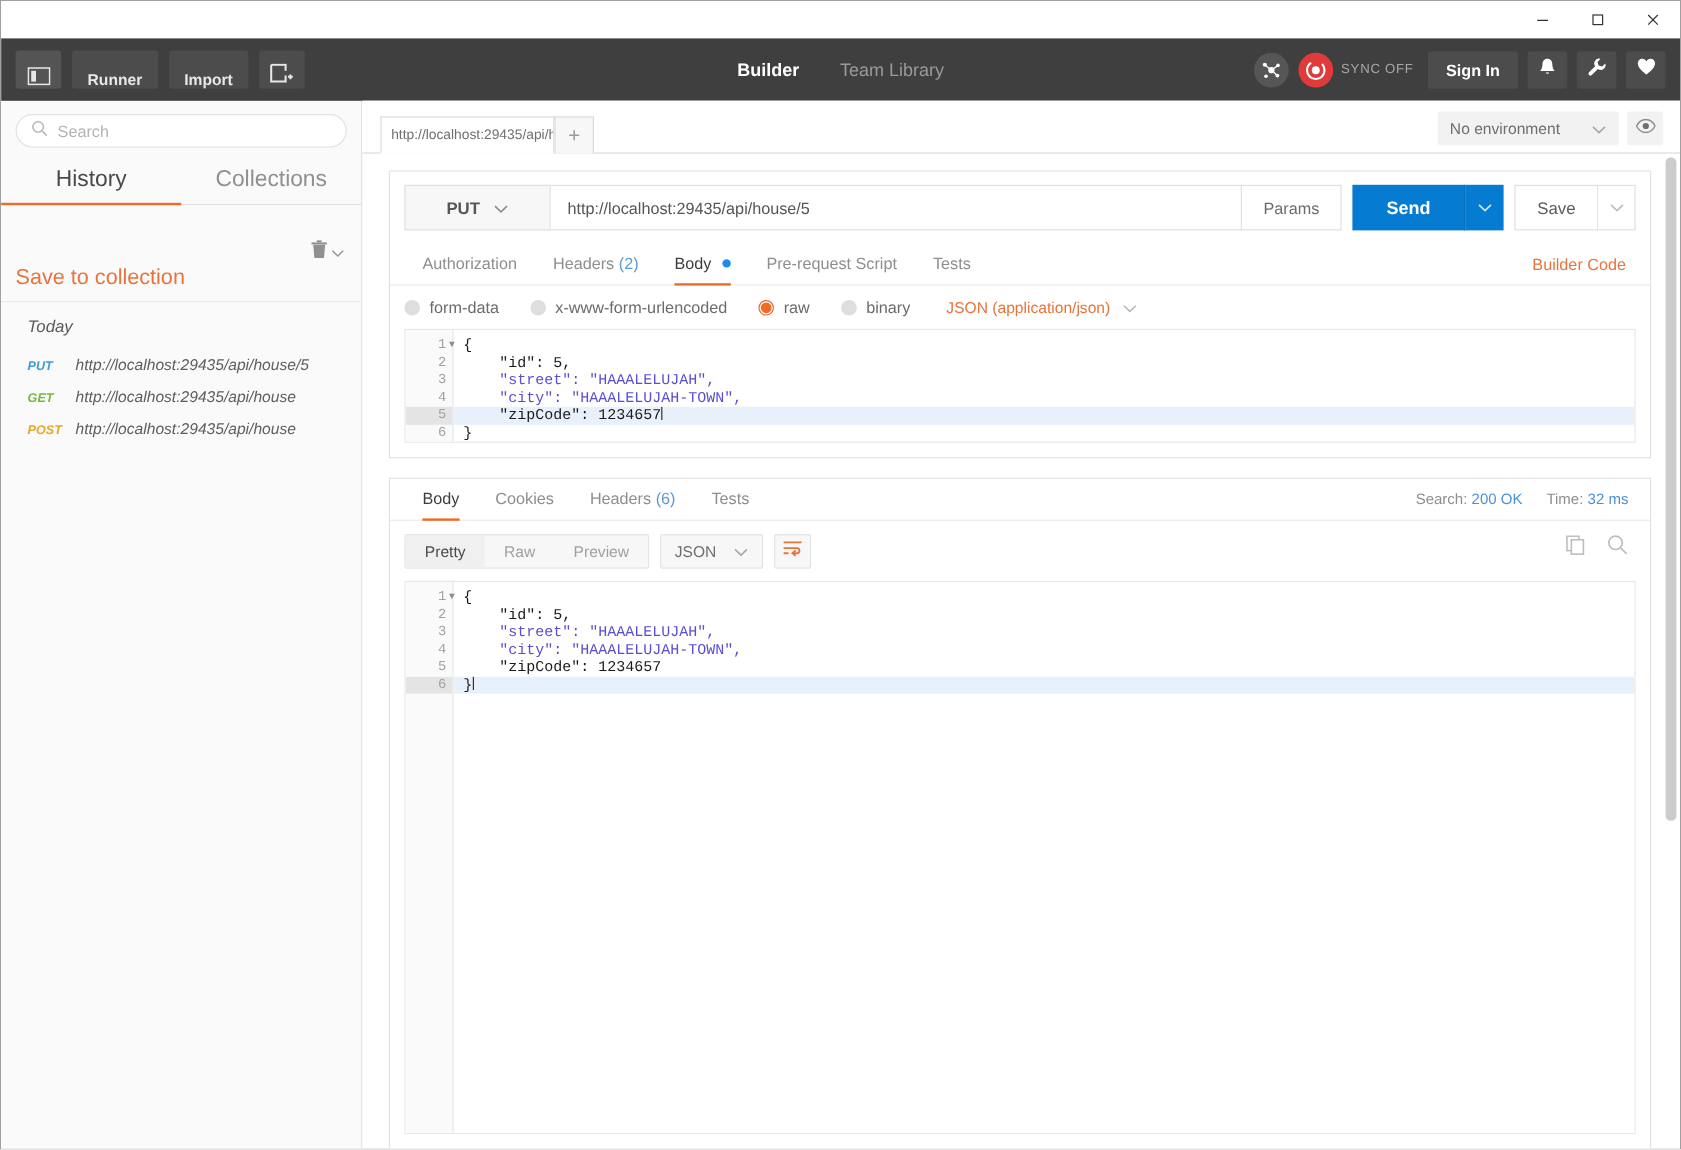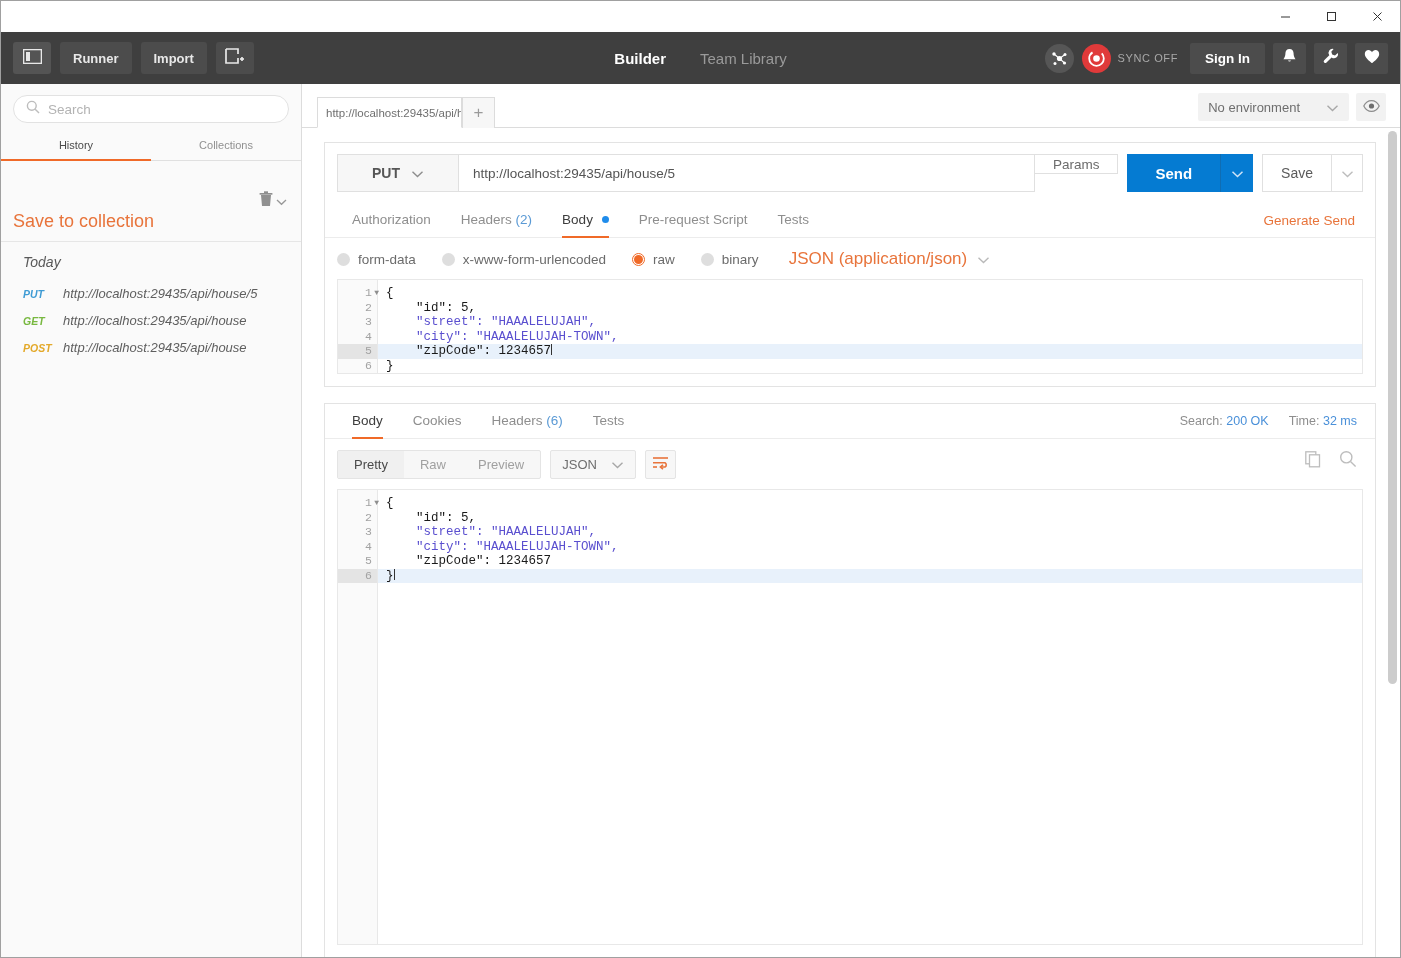--- a/index.html
+++ b/index.html
@@ -28,21 +28,21 @@
 
   
   .topbar {
     height:52px; flex:0 0 52px; background:#3f3f3f;
     display:flex; align-items:center; position:relative;
   }
   .tb-left { display:flex; align-items:center; gap:9px; padding-left:12px; }
   .tb-btn {
     background:#4c4c4c; border-radius:3px; color:#e8e8e8;
     font-size:13px; font-weight:bold; height:32px;
-    display:flex; align-items:center; justify-content:center; padding:0 13px;
+    display:flex; align-items:flex-end; justify-content:center; padding:0 13px;
     cursor:pointer; border:none;
   }
   .tb-btn.icon-only { width:38px; padding:0; background:#4c4c4c; }
   .tb-btn.sidebar-toggle { background:#545454; }
 
   .tb-center {
     position:absolute; left:0; right:0; top:0; height:52px;
     display:flex; align-items:center; justify-content:center; gap:34px;
     pointer-events:none;
   }
@@ -91,21 +91,21 @@
     display:flex; align-items:center; gap:8px; padding:0 12px;
   }
   .search-box input {
     border:none; outline:none; font-size:13.5px; color:#555;
     font-family:"Liberation Sans", sans-serif; background:transparent; flex:1;
   }
   .search-box input::placeholder { color:#b3b3b3; }
 
   .side-tabs { display:flex; border-bottom:1px solid #e0e0e0; }
   .side-tab {
-    flex:1; text-align:center; font-size:11px; color:#909090;
+    flex:1; text-align:center; font-size:19px; color:#909090;
     padding:7px 0 9px 0; position:relative; cursor:pointer;
   }
   .side-tab.active { color:#4a4a4a; }
   .side-tab.active::after {
     content:""; position:absolute; left:0; right:0; bottom:-1px; height:2px;
     background:#f06a28;
   }
 
   .save-row {
     display:flex; align-items:center; justify-content:space-between;
@@ -167,21 +167,21 @@
     width:122px; flex:0 0 122px; border:1px solid #e0e0e0; background:#f7f7f7;
     display:flex; align-items:center; justify-content:center; gap:11px;
     font-size:14px; font-weight:bold; color:#565656; height:38px; cursor:pointer;
   }
   .url-box {
     flex:1; border:1px solid #e0e0e0; border-left:none; height:38px;
     display:flex; align-items:center; padding:0 14px; font-size:13.5px; color:#555;
     background:#fff;
   }
   .btn-params {
-    border:1px solid #e0e0e0; border-left:none; height:20px; padding:0 18px;
+    border:1px solid #e0e0e0; border-left:none; height:38px; padding:0 18px;
     display:flex; align-items:center; font-size:13.5px; color:#6b6b6b;
     background:#fff; cursor:pointer;
   }
   .send-group { display:flex; margin-left:9px; }
   .btn-send {
     background:#057bd2; color:#fff; font-size:15px; font-weight:bold;
     height:38px; padding:0 28px; display:flex; align-items:center; cursor:pointer;
     border-right:1px solid #0f6db3;
   }
   .btn-send-caret {
@@ -224,21 +224,21 @@
     display:flex; align-items:center; gap:0; padding:11px 12px 10px 12px;
   }
   .radio-opt { display:flex; align-items:center; gap:8px; margin-right:26px; font-size:13.5px; color:#6b6b6b; cursor:pointer; }
   .rdo {
     width:13px; height:13px; border-radius:50%; background:#dedede; flex:0 0 13px;
     display:flex; align-items:center; justify-content:center;
   }
   .rdo.on { background:#fff; border:1px solid #f06a28; }
   .rdo.on::after { content:""; width:9px; height:9px; border-radius:50%; background:#f06a28; }
   .json-sel {
-    display:flex; align-items:center; gap:10px; font-size:17px; color:#e8743b;
+    display:flex; align-items:center; gap:10px; font-size:13px; color:#e8743b;
     cursor:pointer; margin-left:4px;
   }
 
   .editor {
     margin:0 12px 12px 12px; border:1px solid #e8e8e8; flex:1;
     display:flex; overflow:hidden; background:#fff; min-height:0;
   }
   .gutter {
     width:40px; flex:0 0 40px; background:#fafafa; border-right:1px solid #e8e8e8;
     padding-top:6px; font-family:"Liberation Mono", monospace; font-size:11.5px;
@@ -550,21 +550,21 @@
             <span>Body</span>
             <span class="dot-blue"></span>
           </div>
           <div class="rtab">
             <span>Pre-request Script</span>
           </div>
           <div class="rtab">
             <span>Tests</span>
           </div>
           <div class="gen-code">
-            <span>Generate Send</span>
+            <span>Builder Code</span>
           </div>
         </div>
 
         <div class="bodytype-row">
           <label class="radio-opt">
             <span class="rdo"></span>
             <span>form-data</span>
           </label>
           <label class="radio-opt">
             <span class="rdo"></span>

